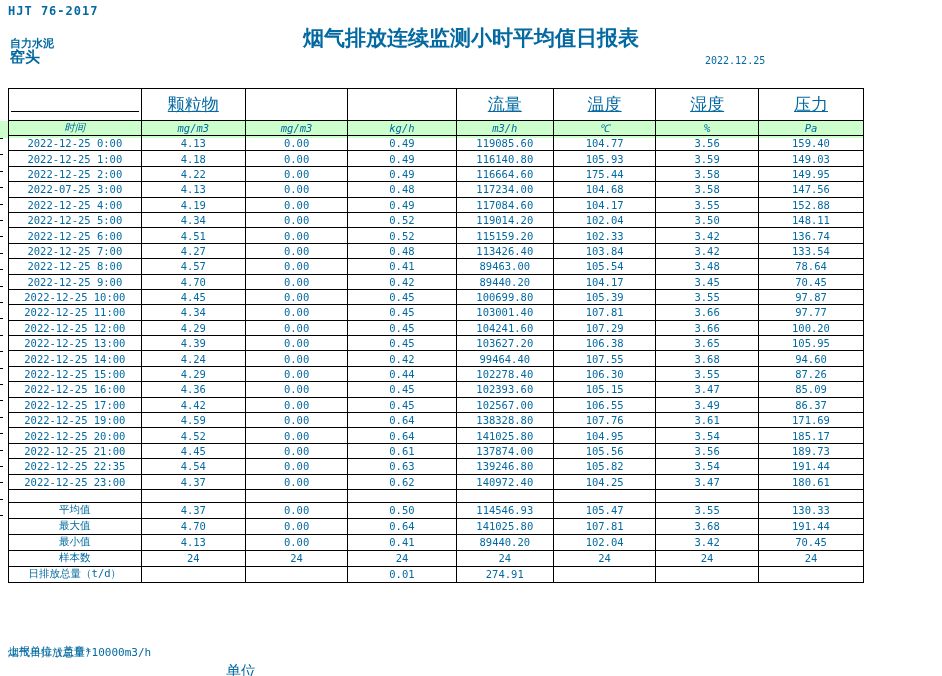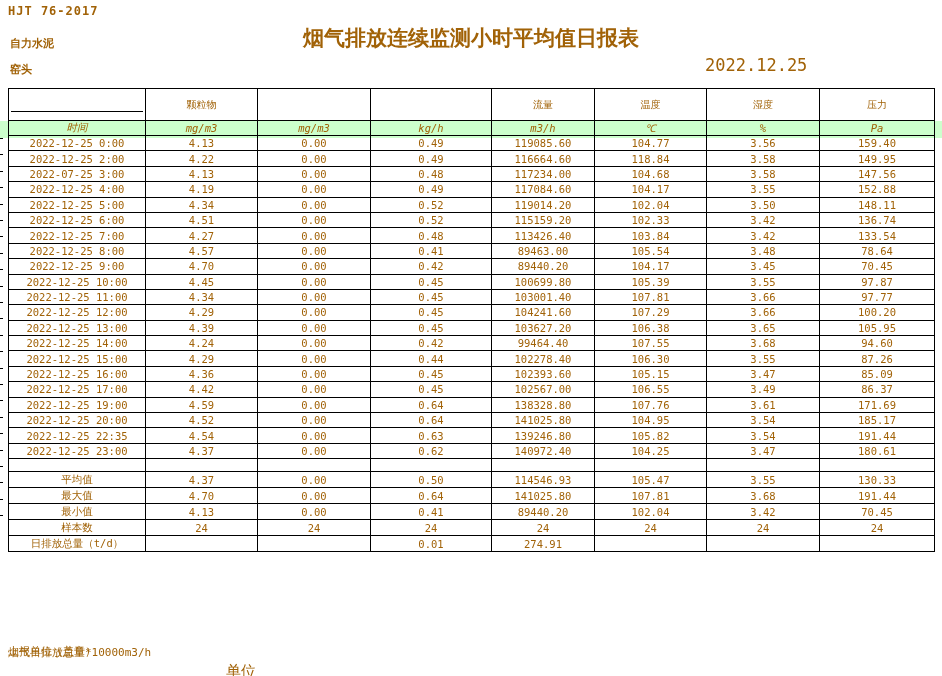--- a/index.html
+++ b/index.html
@@ -1,43 +1,43 @@
 <!DOCTYPE html>
 <html><head>
 <meta charset="utf-8">
 <style>
   * { margin:0; padding:0; box-sizing:border-box; }
   html,body { background:#fff; }
   .page {
     position:relative;
-    width:942px; height:676px;
+    width:864px; height:676px;
     background:#ffffff;
     font-family:"DejaVu Sans Mono","Liberation Mono",monospace;
-    color:#a16207;
+    color:#0369a1;
     overflow:hidden;
   }
   .hdr-standard {
     position:absolute; left:8px; top:4px;
     font-size:12px; font-weight:bold; letter-spacing:1px;
   }
   .hdr-title {
     position:absolute; left:0; top:24px; width:942px;
     text-align:center; font-size:21px; font-weight:bold;
   }
   .hdr-company {
     position:absolute; left:10px; top:36px;
     font-size:11px; font-weight:bold;
   }
   .hdr-location {
-    position:absolute; left:10px; top:62px;
-    font-size:11px; font-weight:bold;
+    position:absolute; left:10px; top:48px;
+    font-size:15px; font-weight:bold;
   }
   .hdr-date {
     position:absolute; left:705px; top:55px;
-    font-size:17px;
+    font-size:10px;
   }
   .green-band {
     position:absolute; left:0; top:121px; width:942px; height:17px;
     z-index:0;
   }
   .left-ticks {
     position:absolute; left:0; top:138px; width:3px; height:393px;
     background:repeating-linear-gradient(to bottom, #000 0 1px, transparent 1px 16.4px);
     z-index:0;
   }
@@ -47,21 +47,21 @@
     font-size:10.5px;
   }
   table.report td {
     border:1px solid #000;
     text-align:center; vertical-align:middle;
     height:15.4px;
     padding:0 2px;
     white-space:nowrap;
     overflow:hidden;
   }
-  tr.group-row td { height:32px; font-size:10px; }
+  tr.group-row td { height:32px; font-size:17px;text-decoration:underline; }
   td.split-cell { padding:0; }
   td.split-cell .split-top { height:50%; border-bottom:1px solid #000; }
   tr.unit-row td { height:15px;font-style:italic; }
   tr.blank-row td { height:13px; }
   tr.summary-row td { height:16px; }
   td.label-left { text-align:left; padding-left:4px; }
   .ft-note {
     position:absolute; left:8px; top:645px; font-size:11px;
   }
   .ft-report-unit {
@@ -125,26 +125,36 @@
           <td>2022-12-25 0:00</td>
           <td>4.13</td>
           <td>0.00</td>
           <td>0.49</td>
           <td>119085.60</td>
           <td>104.77</td>
           <td>3.56</td>
           <td>159.40</td>
         </tr>
         <tr>
+          <td>2022-12-25 1:00</td>
+          <td>4.18</td>
+          <td>0.00</td>
+          <td>0.49</td>
+          <td>116140.80</td>
+          <td>105.93</td>
+          <td>3.59</td>
+          <td>149.03</td>
+        </tr>
+        <tr>
           <td>2022-12-25 2:00</td>
           <td>4.22</td>
           <td>0.00</td>
           <td>0.49</td>
           <td>116664.60</td>
-          <td>118.84</td>
+          <td>175.44</td>
           <td>3.58</td>
           <td>149.95</td>
         </tr>
         <tr>
           <td>2022-07-25 3:00</td>
           <td>4.13</td>
           <td>0.00</td>
           <td>0.48</td>
           <td>117234.00</td>
           <td>104.68</td>
@@ -303,20 +313,30 @@
         </tr>
         <tr>
           <td>2022-12-25 20:00</td>
           <td>4.52</td>
           <td>0.00</td>
           <td>0.64</td>
           <td>141025.80</td>
           <td>104.95</td>
           <td>3.54</td>
           <td>185.17</td>
+        </tr>
+        <tr>
+          <td>2022-12-25 21:00</td>
+          <td>4.45</td>
+          <td>0.00</td>
+          <td>0.61</td>
+          <td>137874.00</td>
+          <td>105.56</td>
+          <td>3.56</td>
+          <td>189.73</td>
         </tr>
         <tr>
           <td>2022-12-25 22:35</td>
           <td>4.54</td>
           <td>0.00</td>
           <td>0.63</td>
           <td>139246.80</td>
           <td>105.82</td>
           <td>3.54</td>
           <td>191.44</td>

